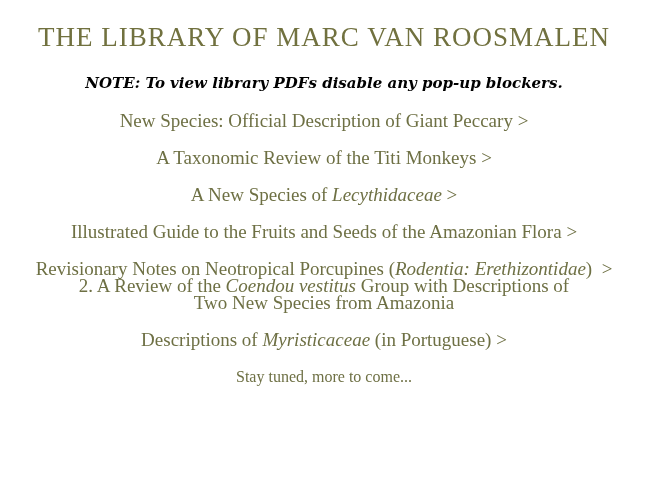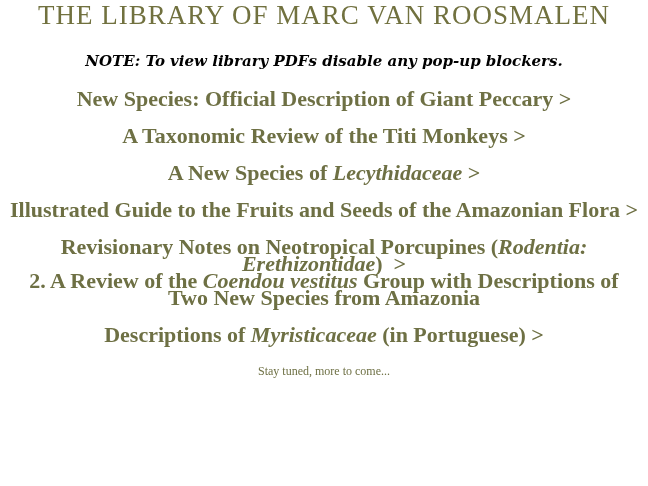--- a/index.html
+++ b/index.html
@@ -10,20 +10,21 @@
   }
   html, body {
     margin: 0;
     padding: 0;
     background: var(--bg);
   }
   .page {
     width: 648px;
     height: 486px;
     margin: 0 auto;
+    padding-top: 22px;
     box-sizing: border-box;
     text-align: center;
     font-family: "Liberation Serif", serif;
     overflow: hidden;
   }
   h1.site-title {
     margin: 0;
     font-size: 27px;
     line-height: 30px;
     font-weight: normal;
@@ -39,33 +40,32 @@
     font-weight: bold;
     font-style: italic;
     color: var(--note-color);
     font-family: "DejaVu Serif", serif;
   }
   .link-list {
     margin: 0;
   }
   p.link-row {
     margin: 20px 0;
-    font-size: 22px;
+    font-size: 19px;
     line-height: 17px;
     color: var(--link-color);
     cursor: pointer;
     font-family: "Liberation Serif", serif;
-    font-weight: bold;
   }
   p.link-row em {
     font-style: italic;
   }
   p.footer-text {
     margin: 20px 0;
-    font-size: 12px;
+    font-size: 16px;
     line-height: 17px;
     color: var(--link-color);
     font-family: "Liberation Serif", serif;
   }
 </style>
 </head>
 <body>
 
 <div class="page">
   <h1 class="site-title">THE LIBRARY OF MARC VAN ROOSMALEN</h1>

